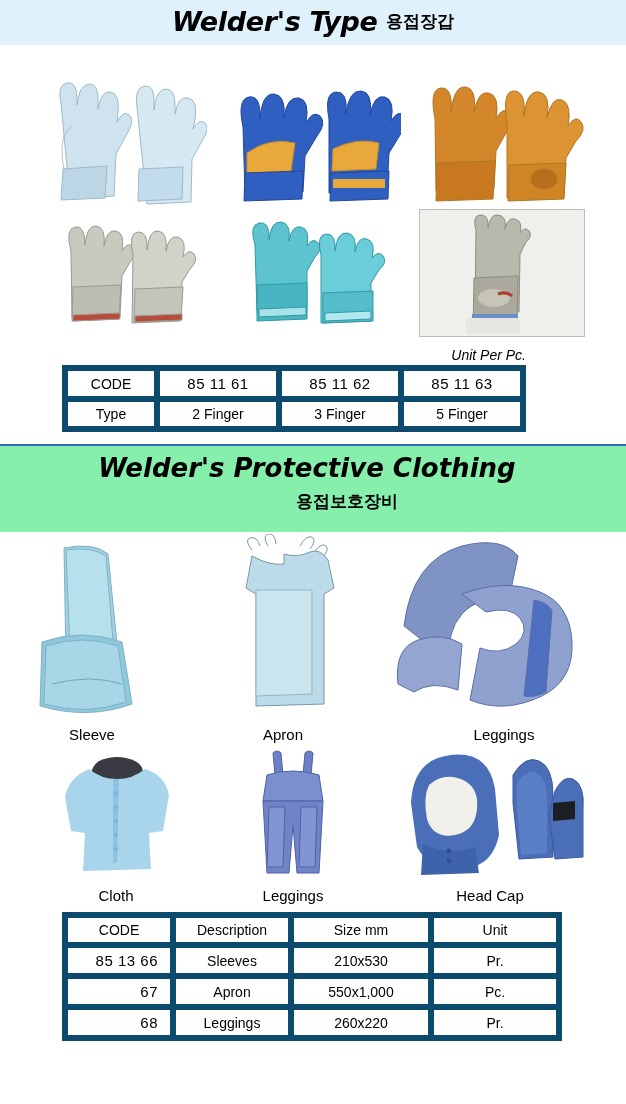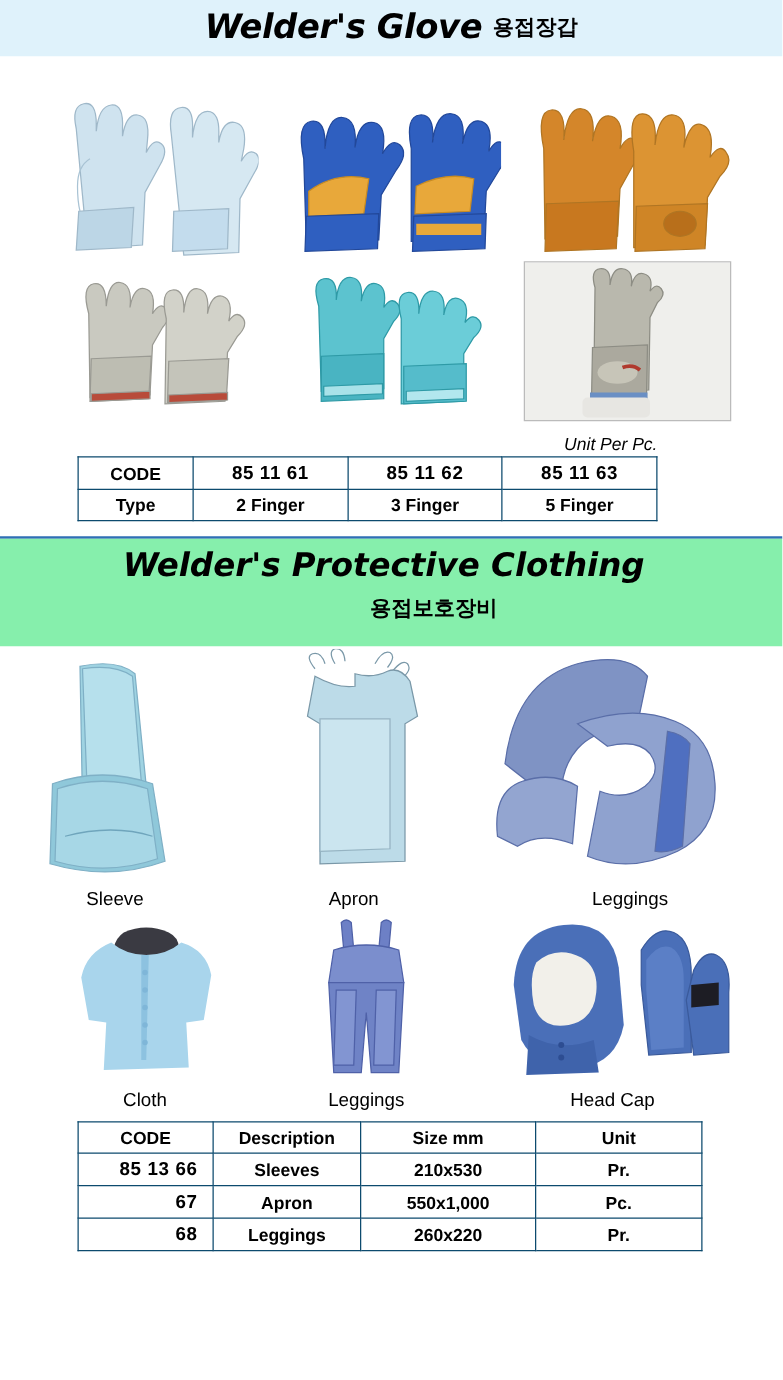--- a/index.html
+++ b/index.html
@@ -45,23 +45,23 @@
     background: #fff;
   }
   .cap { text-align: center; font-size: 15px; margin-top: 6px; }
 
   
   table.tb {
     border-collapse: collapse;
     font-size: 14px;
   }
   table.tb td, table.tb th {
-    border: 1px solid #0c4a6e;
+    border: 6px solid #0c4a6e;
     text-align: center;
-    font-weight: bold;
+    font-weight: normal;
     padding: 4px 2px;
   }
   .code-cell { font-weight: bold; font-size: 15px; letter-spacing: .5px; }
   .unit-per { font-size: 14px; text-align: right; }
 
   
   .band2 {
     background: #86efac;
     width: 626px;
     padding: 7px 12px 6px 0;
@@ -79,21 +79,21 @@
   }
   .hr-blue { border: 0; border-top: 2px solid #2f6fb5; margin: 0; }
 </style>
 </head>
 <body>
 
 <div class="page">
 
   <div class="band">
     <div class="band-inner">
-      <span class="title-en">Welder's Glove</span>
+      <span class="title-en">Welder's Type</span>
       <span class="title-ko">용접장갑</span>
     </div>
   </div>
 
   <div class="photo-row" style="margin-top:12px; gap:18px; align-items:flex-start;">
 
     <div class="photo" style="width:166px;height:148px;">
       <svg width="166" height="148" viewBox="0 0 166 148">
         <rect width="166" height="148" fill="#ffffff"></rect>
         <g stroke="#9fb8c9" stroke-width="1">

